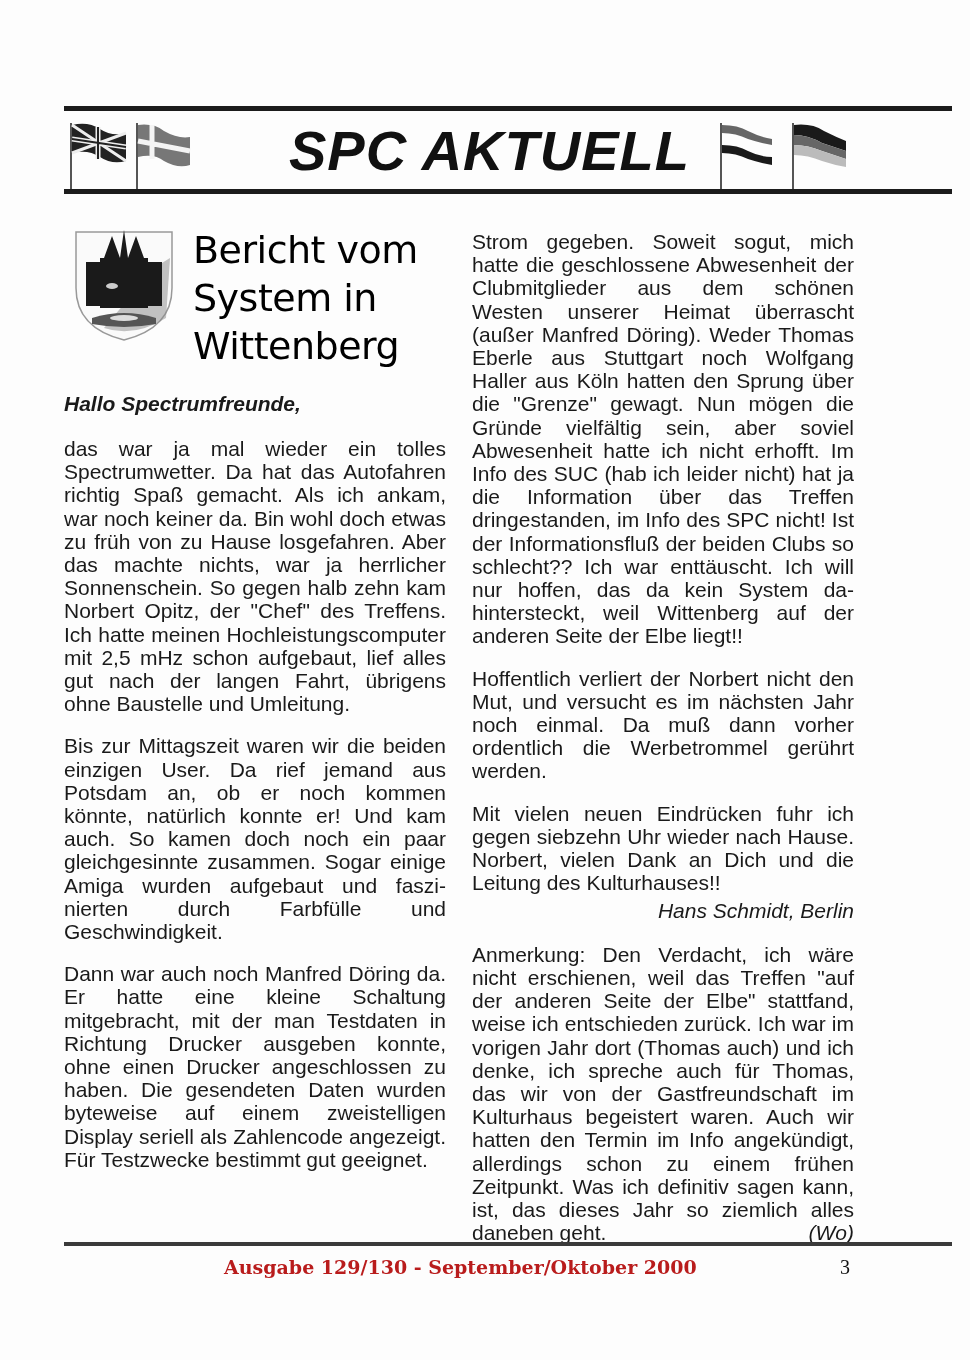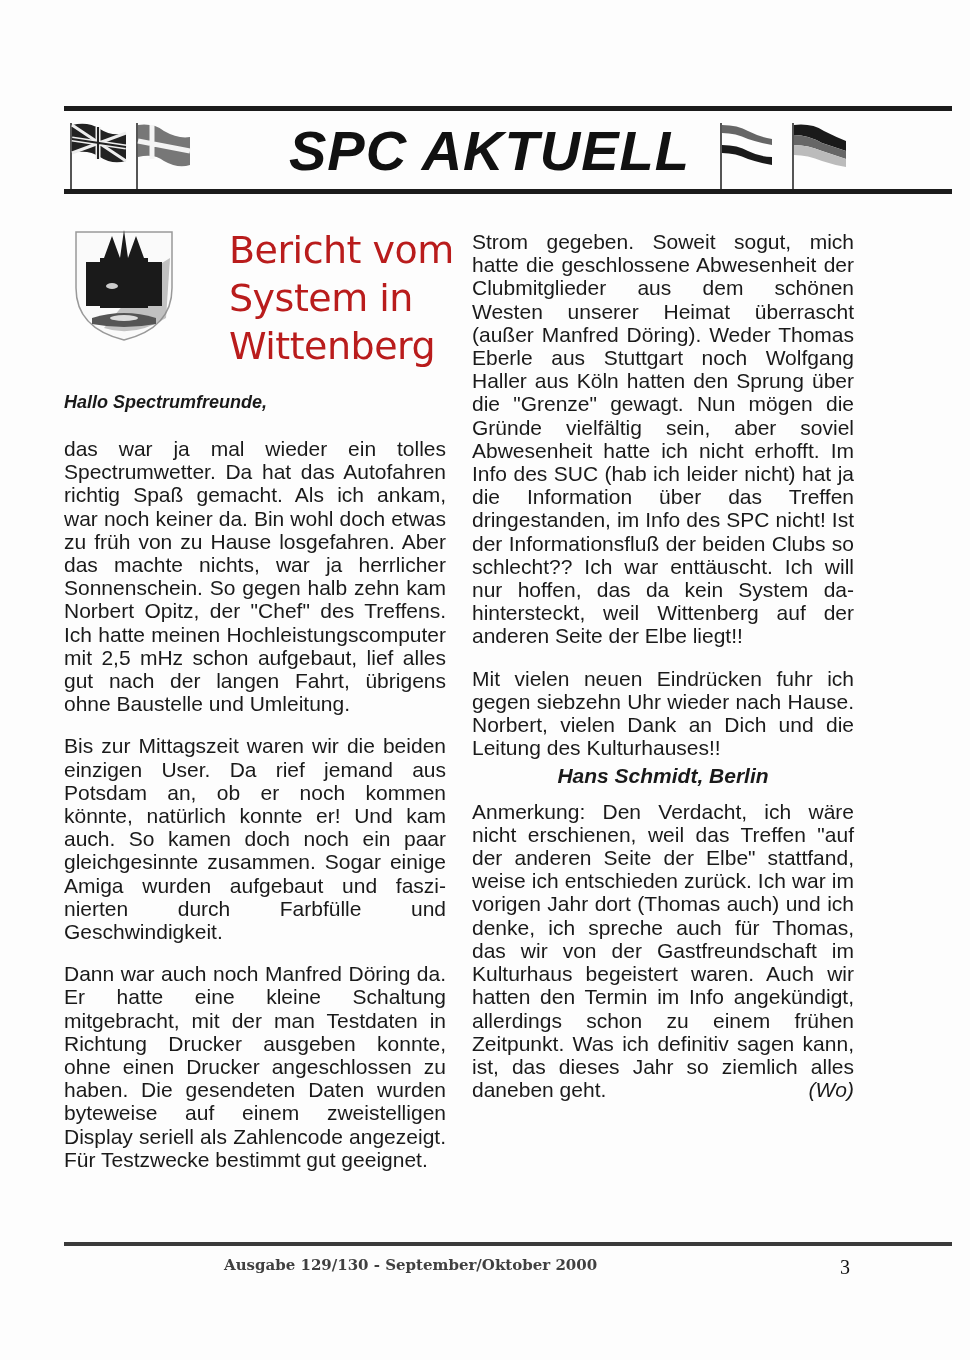--- a/index.html
+++ b/index.html
@@ -18,35 +18,34 @@
     font-family: "Liberation Sans", sans-serif; font-weight: bold; font-style: italic;
     font-size: 56px; letter-spacing: 1px; color: #111; line-height: 60px;
   }
   .col { position: absolute; width: 382px; font-size: 21px; line-height: 23.2px; text-align: justify; }
   #col-left { left: 64px; top: 437px; }
   #col-right { left: 472px; top: 230px; }
   .col p { margin: 0 0 19px 0; hyphens: manual; }
   .crest { position: absolute; left: 74px; top: 228px; width: 100px; height: 115px; }
   .headline {
     position: absolute; left: 193px; top: 226px;
-    font-family: "DejaVu Sans", sans-serif; font-size: 38px; line-height: 48px; color: #b91c1c;
+    font-family: "DejaVu Sans", sans-serif; font-size: 38px; line-height: 48px; color: #000000;
     letter-spacing: -0.5px;
-    margin-left: 36px;
   }
   .headline div { white-space: nowrap; }
   .greeting {
     position: absolute; left: 64px; top: 392px;
-    font-weight: bold; font-style: italic; font-size: 18px;
+    font-weight: bold; font-style: italic; font-size: 21px;
   }
-  .signature { text-align: center; font-weight: bold; font-style: italic; margin: -14px 0 12px 0; }
+  .signature { text-align: right; font-weight: normal; font-style: italic; margin: -14px 0 20px 0; }
   .signoff { font-style: italic; float: right; }
   .rule-footer { position: absolute; left: 64px; top: 1242px; width: 888px; height: 4px; background: #3a3a3a; }
   .footer-text {
     position: absolute; left: 224px; top: 1256px;
-    font-family: "DejaVu Serif", serif; font-weight: bold; font-size: 15px; color: #404040;
+    font-family: "DejaVu Serif", serif; font-weight: bold; font-size: 19px; color: #b91c1c;
   }
   .page-num {
     position: absolute; left: 840px; top: 1256px;
     font-family: "Liberation Serif", serif; font-size: 20px; color: #111;
   }
 </style>
 </head>
 <body>
 
 <div id="rule-top" class="rule-thick"></div>
@@ -101,20 +100,21 @@
 <div class="greeting">Hallo Spectrumfreunde,</div>
 
 <div id="col-left" class="col">
   <p>das war ja mal wieder ein tolles Spectrum­wetter. Da hat das Autofahren richtig Spaß gemacht. Als ich ankam, war noch keiner da. Bin wohl doch etwas zu früh von zu Hause losgefahren. Aber das machte nichts, war ja herrlicher Sonnenschein. So gegen halb zehn kam Norbert Opitz, der "Chef" des Treffens. Ich hatte meinen Hochleistungscomputer mit 2,5 mHz schon aufgebaut, lief alles gut nach der langen Fahrt, übrigens ohne Baustelle und Umleitung.</p>
   <p>Bis zur Mittagszeit waren wir die beiden ein­zigen User. Da rief jemand aus Potsdam an, ob er noch kommen könnte, natürlich konn­te er! Und kam auch. So kamen doch noch ein paar gleichgesinnte zusammen. Sogar einige Amiga wurden aufgebaut und faszi­nierten durch Farbfülle und Geschwindigkeit.</p>
   <p>Dann war auch noch Manfred Döring da. Er hatte eine kleine Schaltung mitgebracht, mit der man Testdaten in Richtung Drucker aus­geben konnte, ohne einen Drucker ange­schlossen zu haben. Die gesendeten Daten wurden byteweise auf einem zweistelligen Display seriell als Zahlencode angezeigt. Für Testzwecke bestimmt gut geeignet.</p>
 </div>
 
 <div id="col-right" class="col">
   <p>Strom gegeben. Soweit sogut, mich hatte die geschlossene Abwesenheit der Clubmitglie­der aus dem schönen Westen unserer Hei­mat überrascht (außer Manfred Döring). Weder Thomas Eberle aus Stuttgart noch Wolfgang Haller aus Köln hatten den Sprung über die "Grenze" gewagt. Nun mögen die Gründe vielfältig sein, aber soviel Abwesen­heit hatte ich nicht erhofft. Im Info des SUC (hab ich leider nicht) hat ja die Information über das Treffen dringestanden, im Info des SPC nicht! Ist der Informationsfluß der bei­den Clubs so schlecht?? Ich war enttäuscht. Ich will nur hoffen, das da kein System da­hintersteckt, weil Wittenberg auf der ande­ren Seite der Elbe liegt!!</p>
+  <p>Hoffentlich verliert der Norbert nicht den Mut, und versucht es im nächsten Jahr noch ein­mal. Da muß dann vorher ordentlich die Werbetrommel gerührt werden.</p>
   <p>Mit vielen neuen Eindrücken fuhr ich gegen siebzehn Uhr wieder nach Hause. Norbert, vielen Dank an Dich und die Leitung des Kulturhauses!!</p>
   <div class="signature">Hans Schmidt, Berlin</div>
   <p><span>Anmerkung: Den Verdacht, ich wäre nicht erschienen, weil das Treffen "auf der ande­ren Seite der Elbe" stattfand, weise ich ent­schieden zurück. Ich war im vorigen Jahr dort (Thomas auch) und ich denke, ich spreche auch für Thomas, das wir von der Gastfreund­schaft im Kulturhaus begeistert waren. Auch wir hatten den Termin im Info angekündigt, allerdings schon zu einem frühen Zeitpunkt. Was ich definitiv sagen kann, ist, das dieses Jahr so ziemlich alles daneben geht.</span> <span class="signoff">(Wo)</span></p>
 </div>
 
 <div class="rule-footer"></div>
 <div class="footer-text">Ausgabe 129/130 - September/Oktober 2000</div>
 <div class="page-num">3</div>
 
 </body></html>

